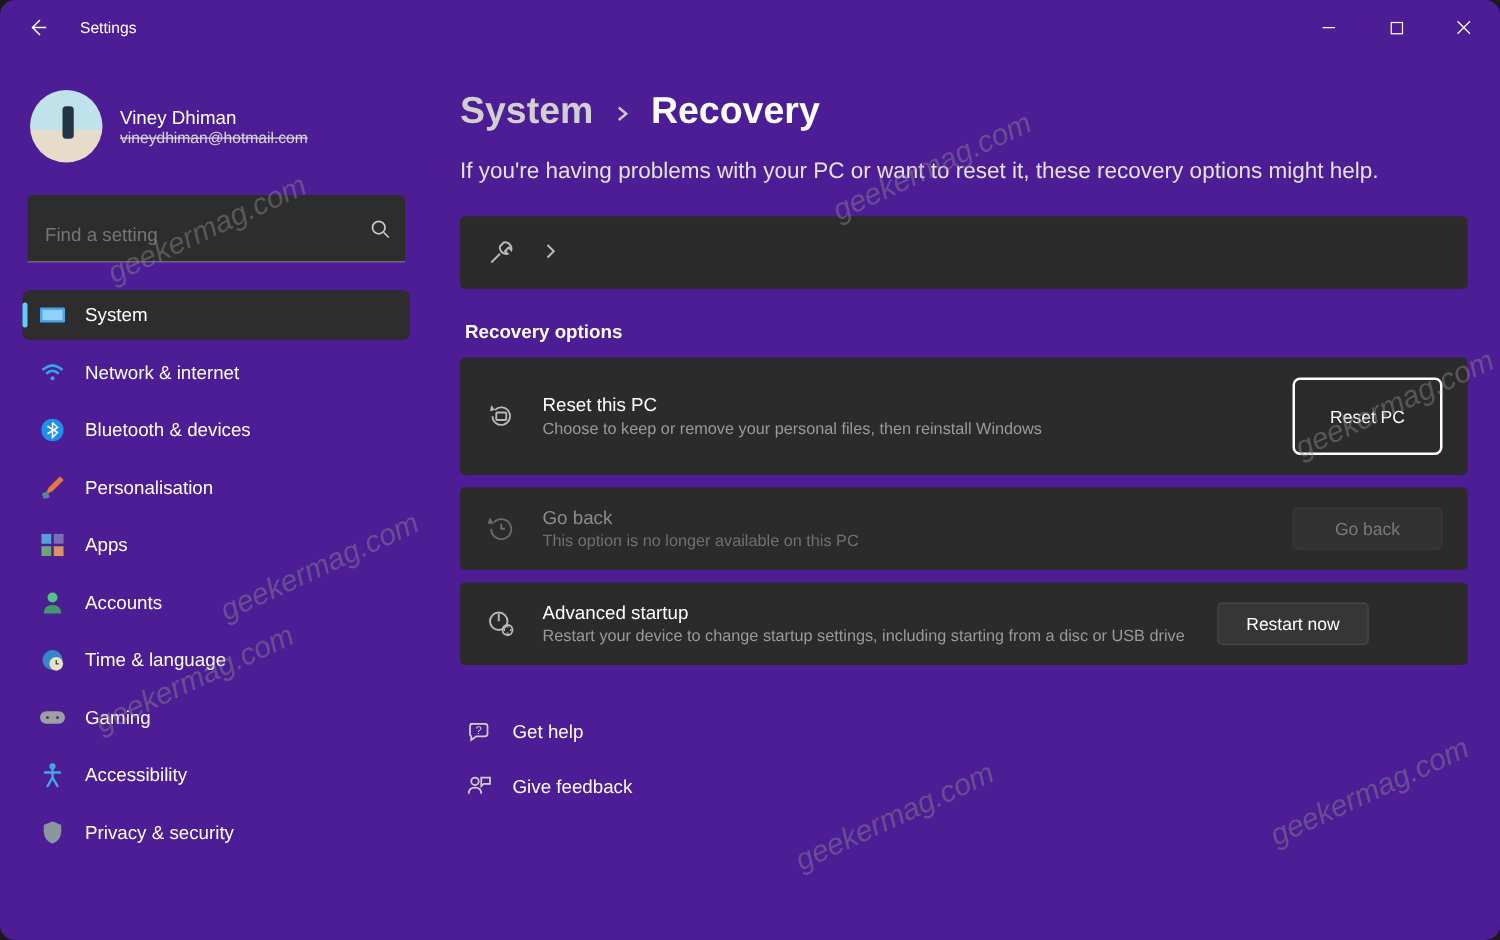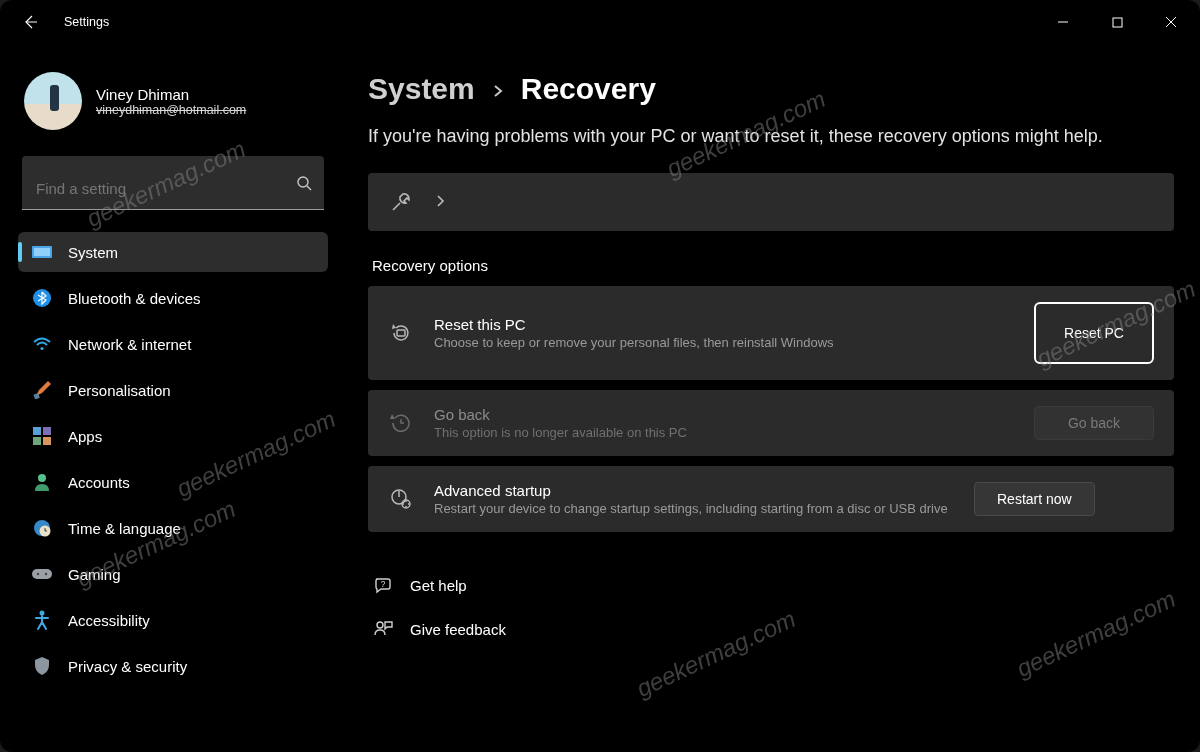--- a/index.html
+++ b/index.html
@@ -7,21 +7,21 @@
   body {
     background: #1b1b1b;
     color: #ffffff;
     font-family: "Segoe UI", Arial, sans-serif;
     font-size: 14px;
     user-select: none;
   }
   .app {
     width: 1200px; height: 752px;
     border-radius: 12px;
-    background: #000000;
+    background: #4c1d95;
     position: relative;
     display: flex;
     flex-direction: column;
     overflow: hidden;
     justify-content: space-between;
   }
   
   .titlebar {
     height: 44px;
     display: flex;
@@ -173,21 +173,21 @@
     border-radius: 6px;
     padding: 21px 26px;
   }
   .action-btn.disabled {
     color:#7a7a7a;
     border-color:#3a3a3a;
     background:#323232;
   }
 
   .section-heading {
-    font-size:15px; font-weight:400;
+    font-size:15px; font-weight:700;
     margin: 26px 0 12px 4px;
   }
 
   .link-row {
     display:flex; align-items:center; gap:16px;
     padding: 8px 4px;
     margin-top: 6px;
     font-size:15px;
     color:#fff;
   }
@@ -262,36 +262,36 @@
           <span class="icon">
             <svg width="20" height="16" viewBox="0 0 20 16">
                 <rect x="0" y="2" width="20" height="12" rx="1" fill="#4aa6e8"></rect>
                 <rect x="2" y="4" width="16" height="8" fill="#8fd1f9"></rect>
               </svg>
           </span>
           <span>System</span>
         </div>
         <div class="nav-item">
           <span class="icon">
-            <svg width="18" height="18" viewBox="0 0 18 18">
-                <circle cx="9" cy="9" r="9" fill="#1f8fe8"></circle>
-                <path d="M9 3 V15 L13 11 L5 6 M9 3 L13 7 L5 12" stroke="#fff" stroke-width="1.2" fill="none"></path>
-              </svg>
-          </span>
-          <span>Bluetooth &amp; devices</span>
-        </div>
-        <div class="nav-item">
-          <span class="icon">
             <svg width="20" height="16" viewBox="0 0 20 16" fill="none" stroke="#2fa9e6" stroke-width="2">
                 <path d="M2 6 Q10 -1 18 6"></path>
                 <path d="M5 9 Q10 4 15 9"></path>
                 <circle cx="10" cy="12.5" r="1.6" fill="#2fa9e6" stroke="none"></circle>
               </svg>
           </span>
           <span>Network &amp; internet</span>
+        </div>
+        <div class="nav-item">
+          <span class="icon">
+            <svg width="18" height="18" viewBox="0 0 18 18">
+                <circle cx="9" cy="9" r="9" fill="#1f8fe8"></circle>
+                <path d="M9 3 V15 L13 11 L5 6 M9 3 L13 7 L5 12" stroke="#fff" stroke-width="1.2" fill="none"></path>
+              </svg>
+          </span>
+          <span>Bluetooth &amp; devices</span>
         </div>
         <div class="nav-item">
           <span class="icon">
             <svg width="18" height="18" viewBox="0 0 18 18">
                 <path d="M3 15 L6 9 L15 0 L18 3 L9 12 Z" fill="#e07a3f"></path>
                 <rect x="1" y="13" width="5" height="5" fill="#5a7fa0" transform="rotate(-20 3 15)"></rect>
               </svg>
           </span>
           <span>Personalisation</span>
         </div>

